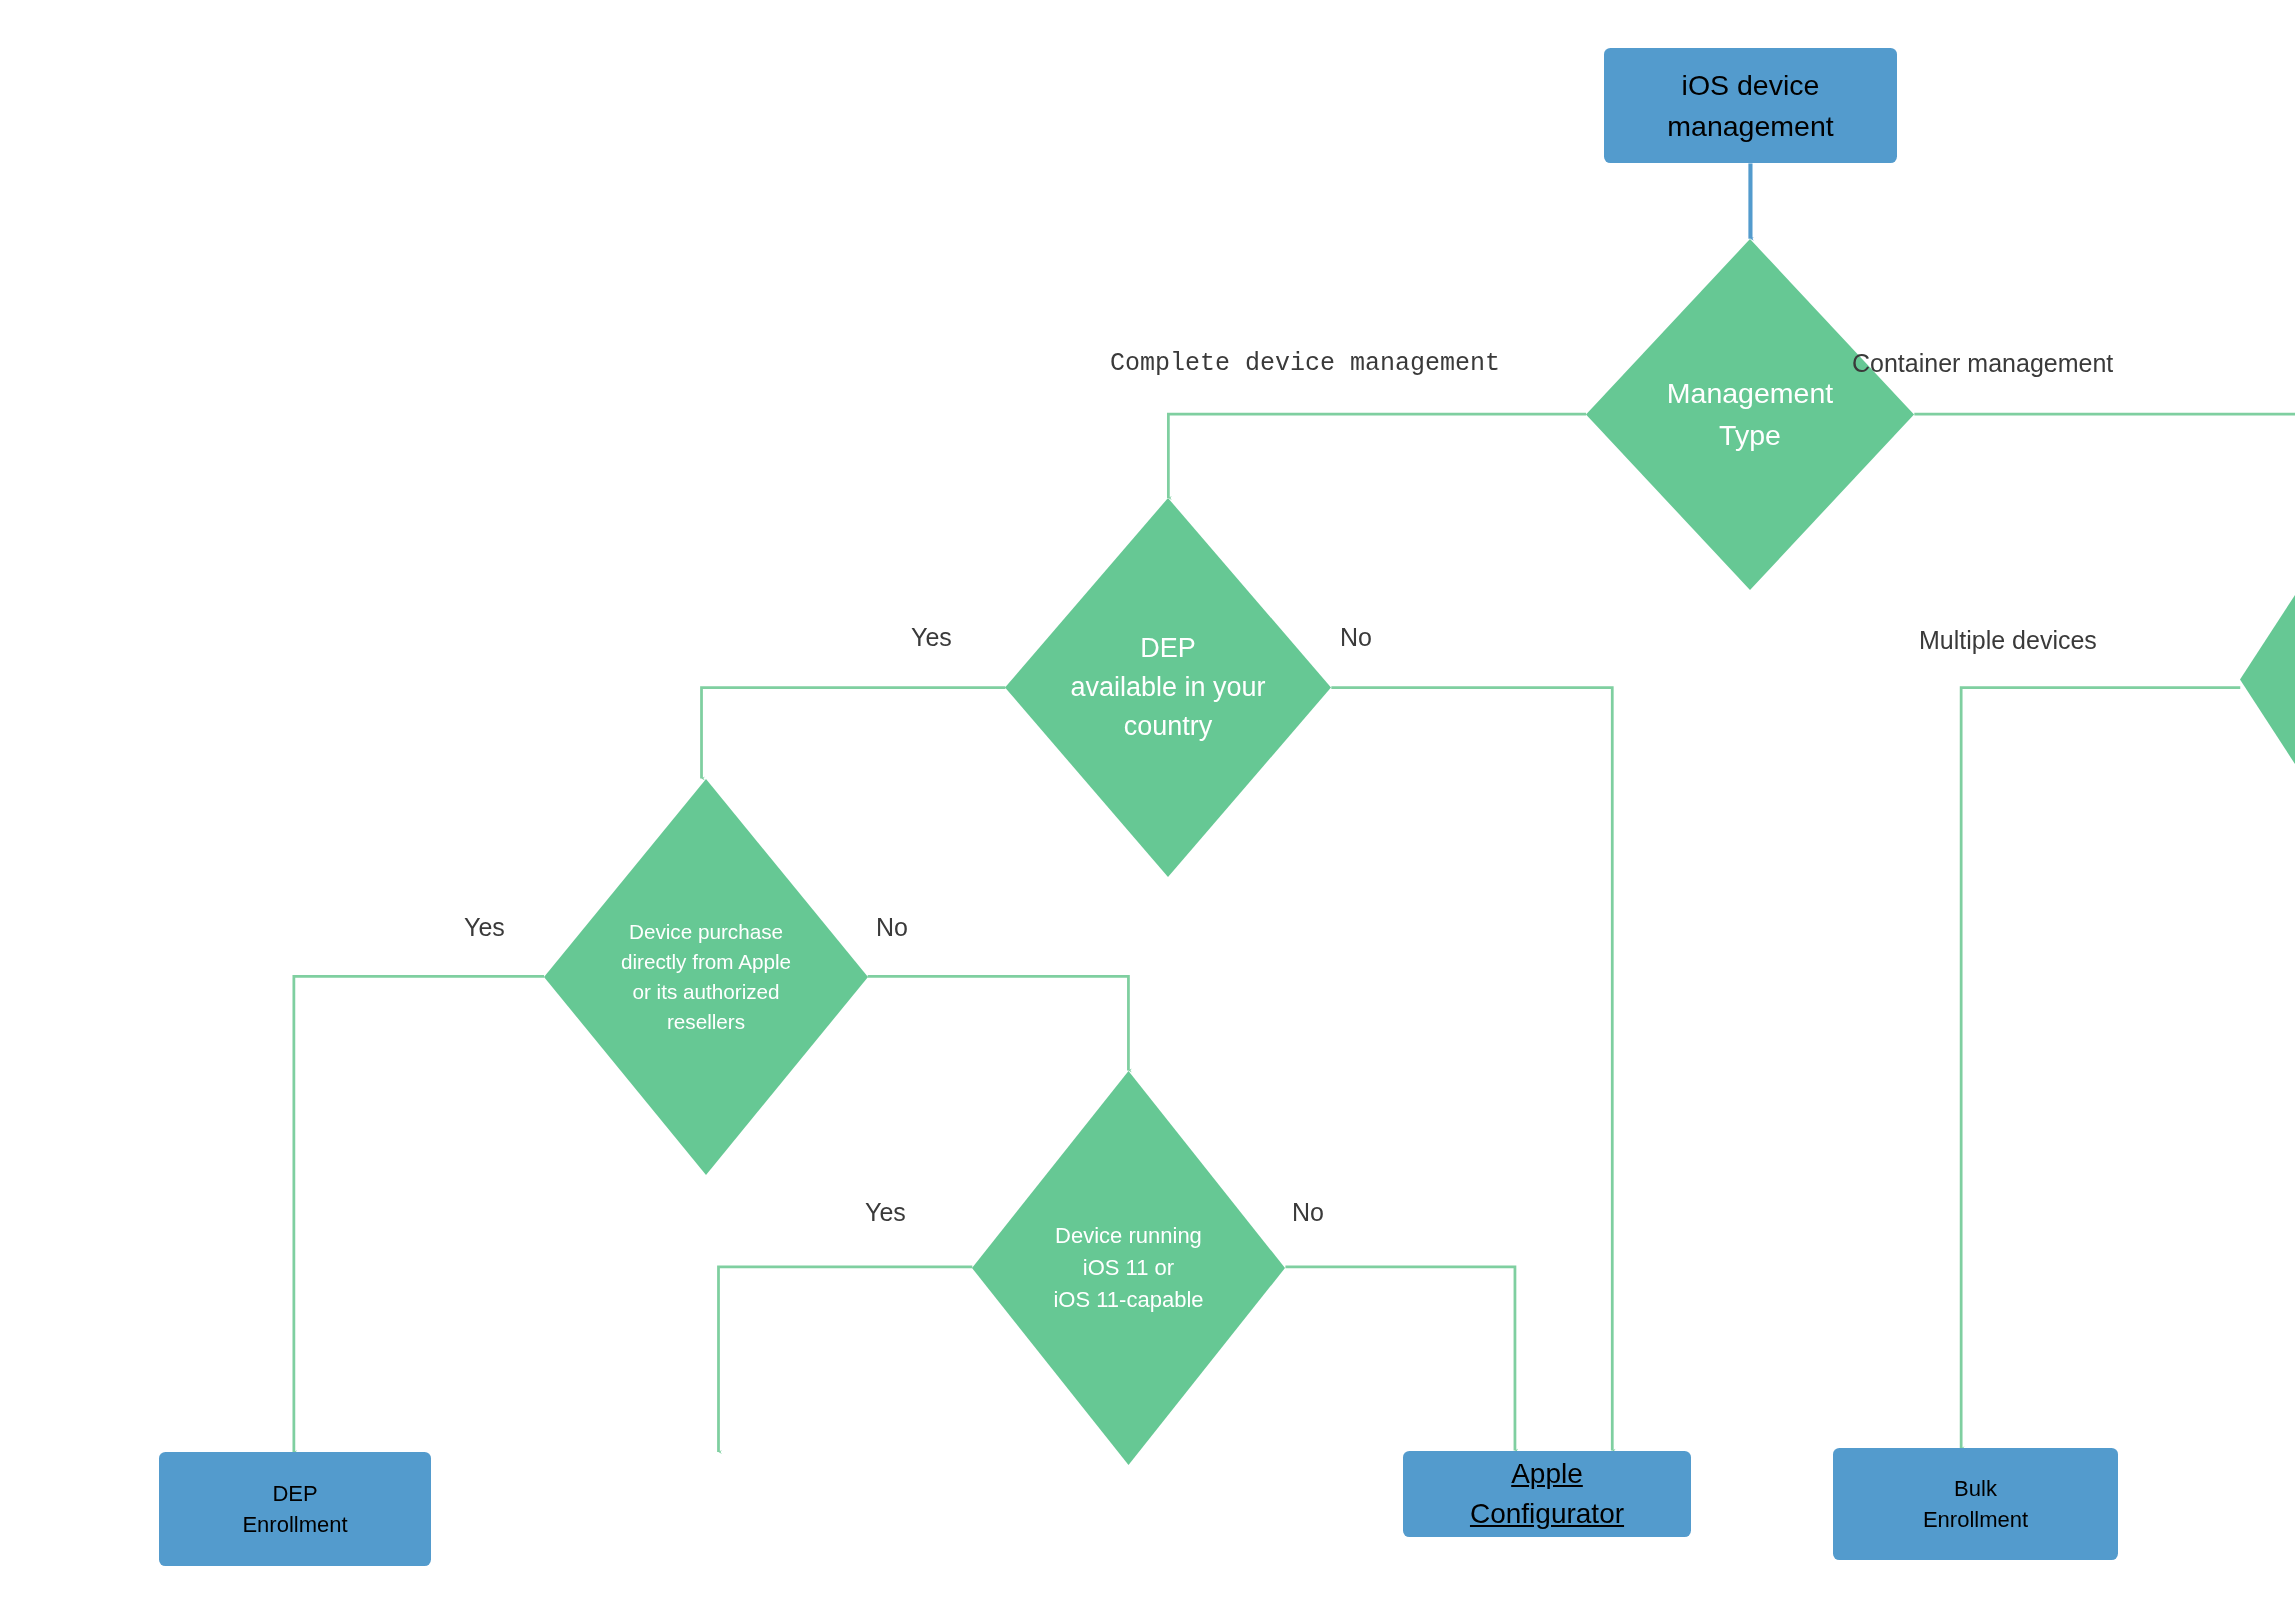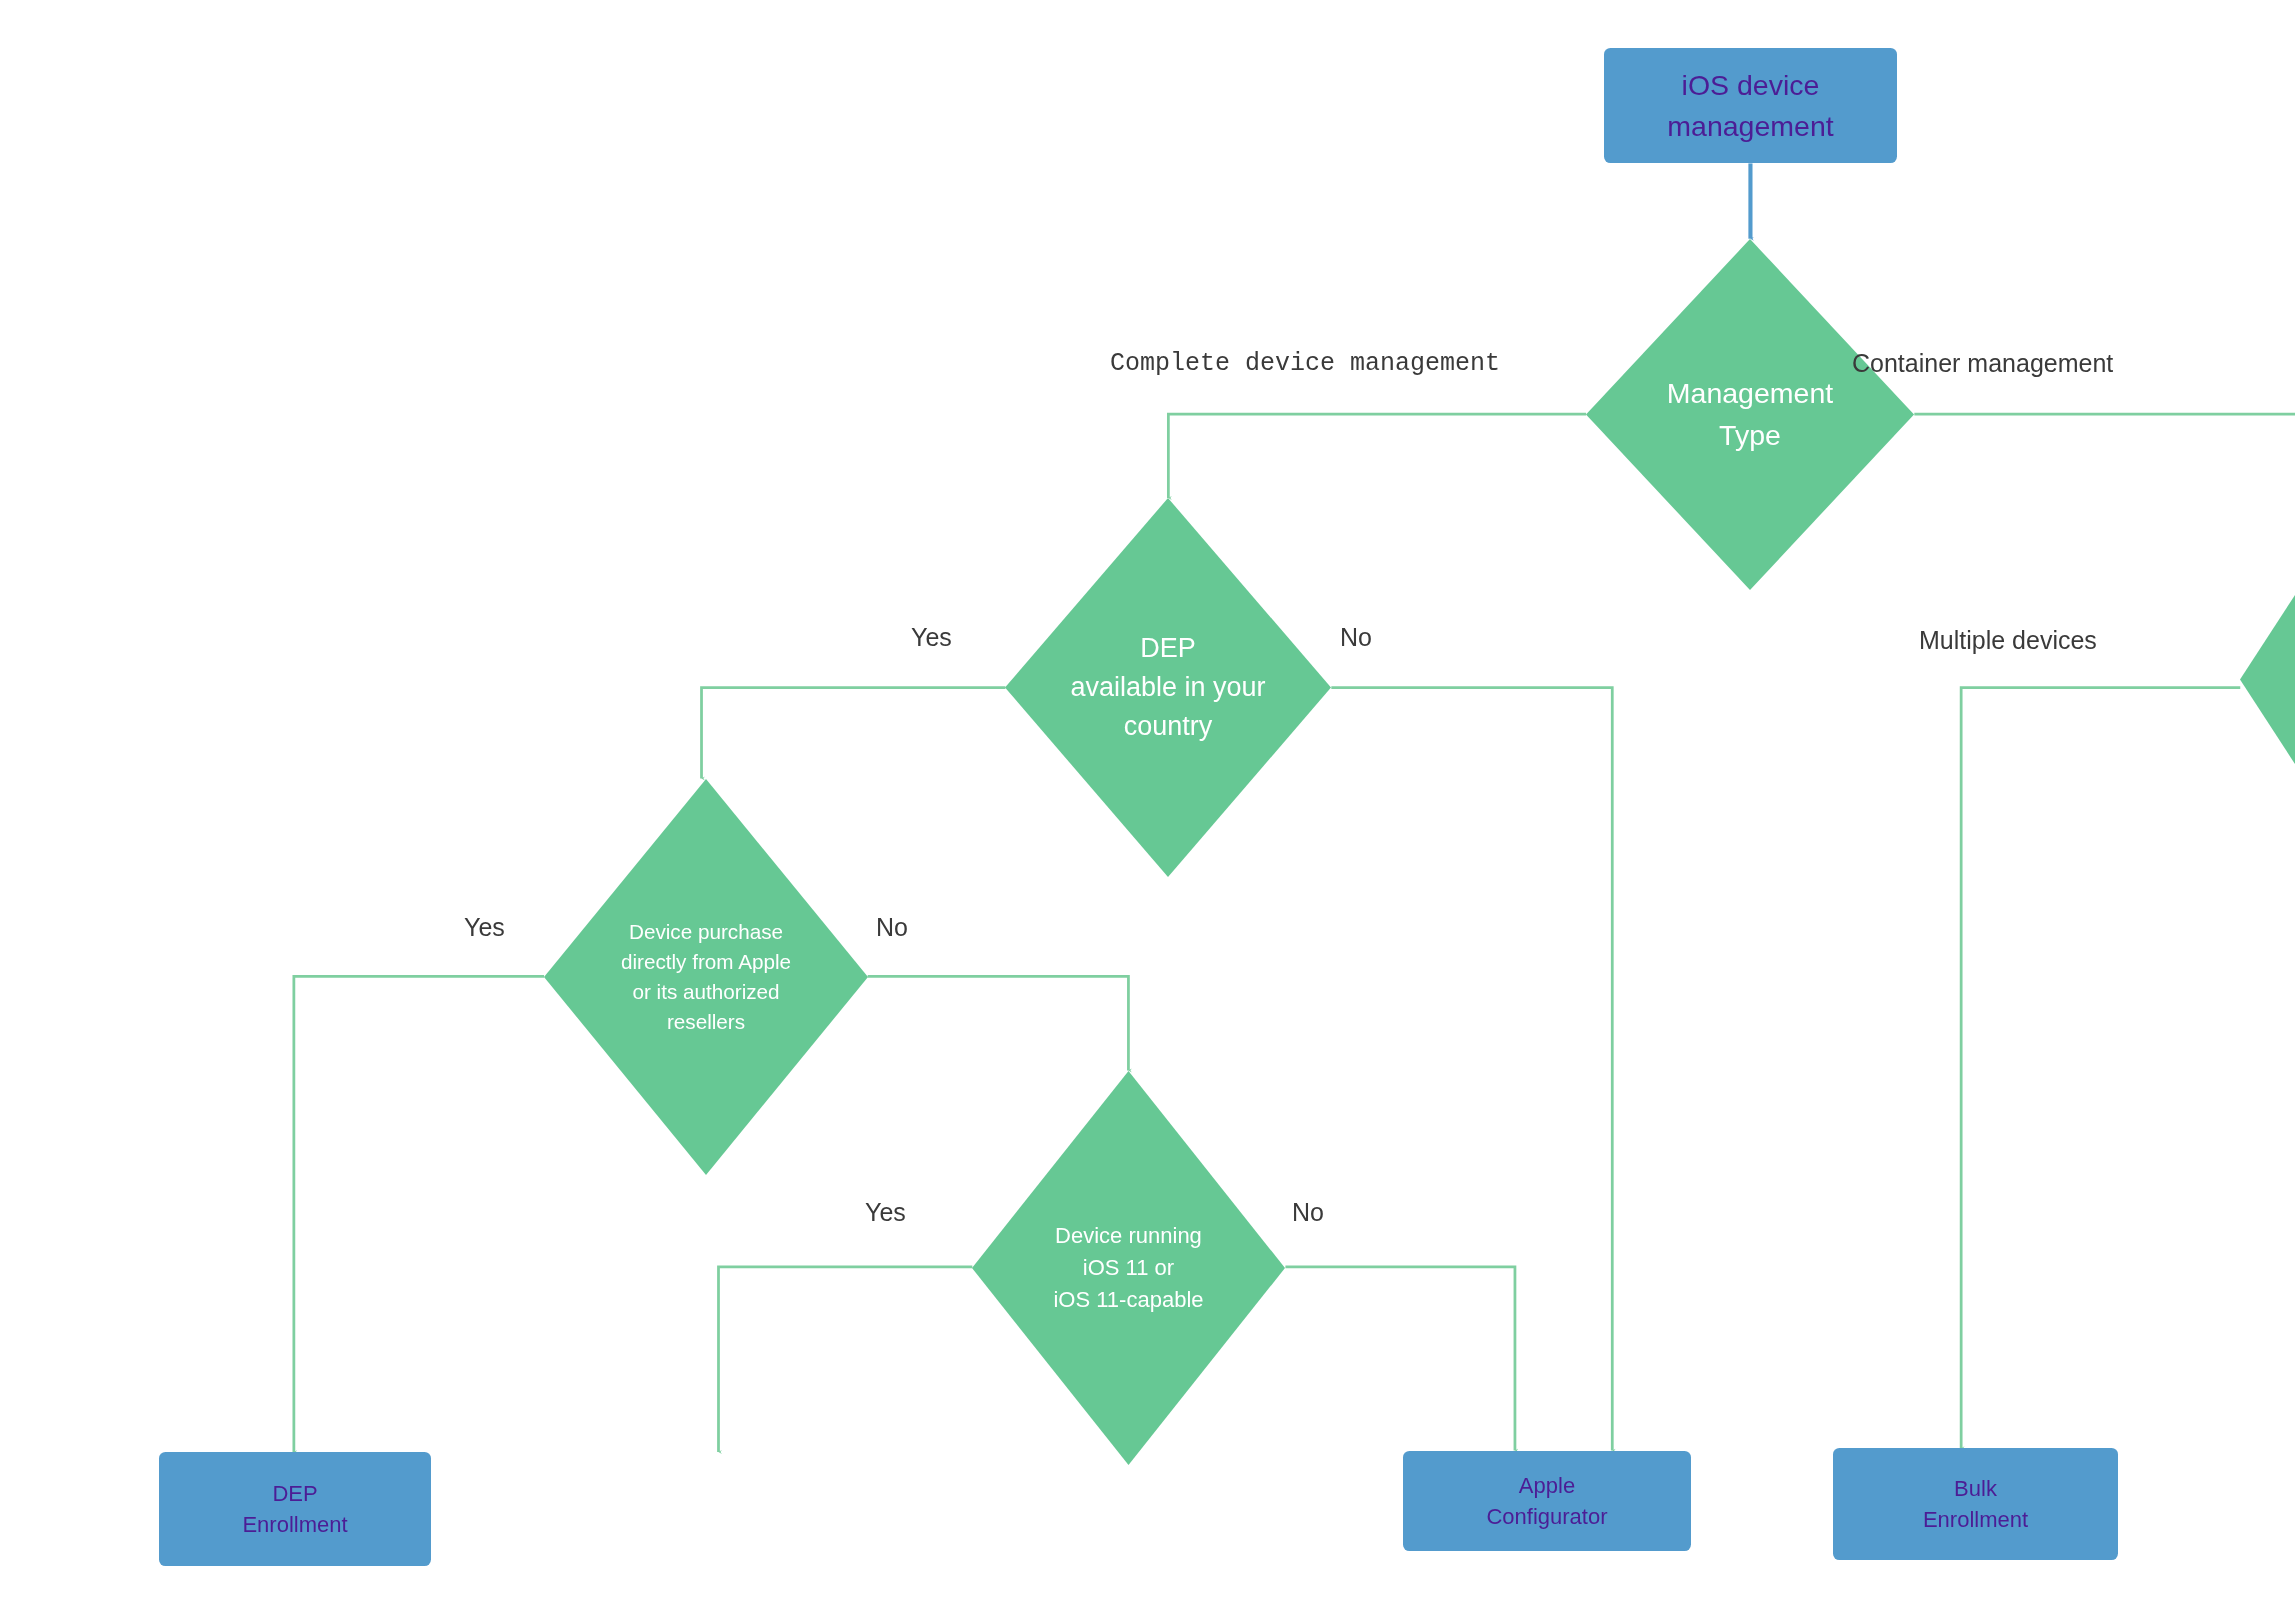--- a/index.html
+++ b/index.html
@@ -1,19 +1,19 @@
 <!DOCTYPE html>
 <html style="font-size:7.3px"><head>
 <meta charset="utf-8">
 <style>
   html,body{margin:0;padding:0;background:#ffffff;}
   body{font-family:"Liberation Sans", sans-serif;}
   #stage{position:relative;width:3197px;height:1620px;background:#ffffff;overflow:hidden;}
   #wires{position:absolute;left:0;top:0;width:3197px;height:1620px;}
-  .node{position:absolute;box-sizing:border-box;display:flex;align-items:center;justify-content:center;text-align:center;color:#4c1d95;}
+  .node{position:absolute;box-sizing:border-box;display:flex;align-items:center;justify-content:center;text-align:center;color:#000000;}
   .box{border-radius:6.4px;background:#539BCD;line-height:1.42;padding:0 8.3px;}
   .diamond-wrap{position:absolute;}
   .diamond-shape{position:absolute;left:0;top:0;width:100%;height:100%;background:#66C894;
         -webkit-clip-path:polygon(50% 0,100% 50%,50% 100%,0 50%);clip-path:polygon(50% 0,100% 50%,50% 100%,0 50%);}
   .diamond-text{position:absolute;left:0;top:0;width:100%;height:100%;display:flex;align-items:center;justify-content:center;
         text-align:center;color:#ffffff;line-height:1.45;}
   .edge-label{position:absolute;color:#3A3A3A;white-space:nowrap;}
 </style>
 </head>
 <body>
@@ -92,21 +92,21 @@
   <div class="diamond-wrap" style="left:2240px;top:498px;width:236px;height:363px;">
     <div class="diamond-shape"></div>
     <div class="diamond-text" style="font-size:25px;white-space:pre-line;">Enrollment
 Type</div>
   </div>
 
   <div class="node box" style="left:159px;top:1452px;width:272px;height:114px;font-size:22px;white-space:pre-line;">DEP
 Enrollment</div>
 
 
-  <div class="node box" style="left:1403px;top:1451px;width:288px;height:100px;font-size:22px;white-space:pre-line;">Apple
+  <div class="node box" style="left:1403px;top:1451px;width:288px;height:86px;font-size:28px;white-space:pre-line;text-decoration:underline;">Apple
 Configurator</div>
 
   <div class="node box" style="left:1800px;top:1448px;width:285px;height:112px;font-size:22px;white-space:pre-line;margin-left:33px;">Bulk
 Enrollment</div>
 
   <div class="edge-label" style="left:1110px;top:349px;font-size:25px;font-family:Liberation Mono, monospace;">Complete device management</div>
 
   <div class="edge-label" style="left:1852px;top:349px;font-size:25px;">Container management</div>
 
   <div class="edge-label" style="left:911px;top:623px;font-size:25px;">Yes</div>

